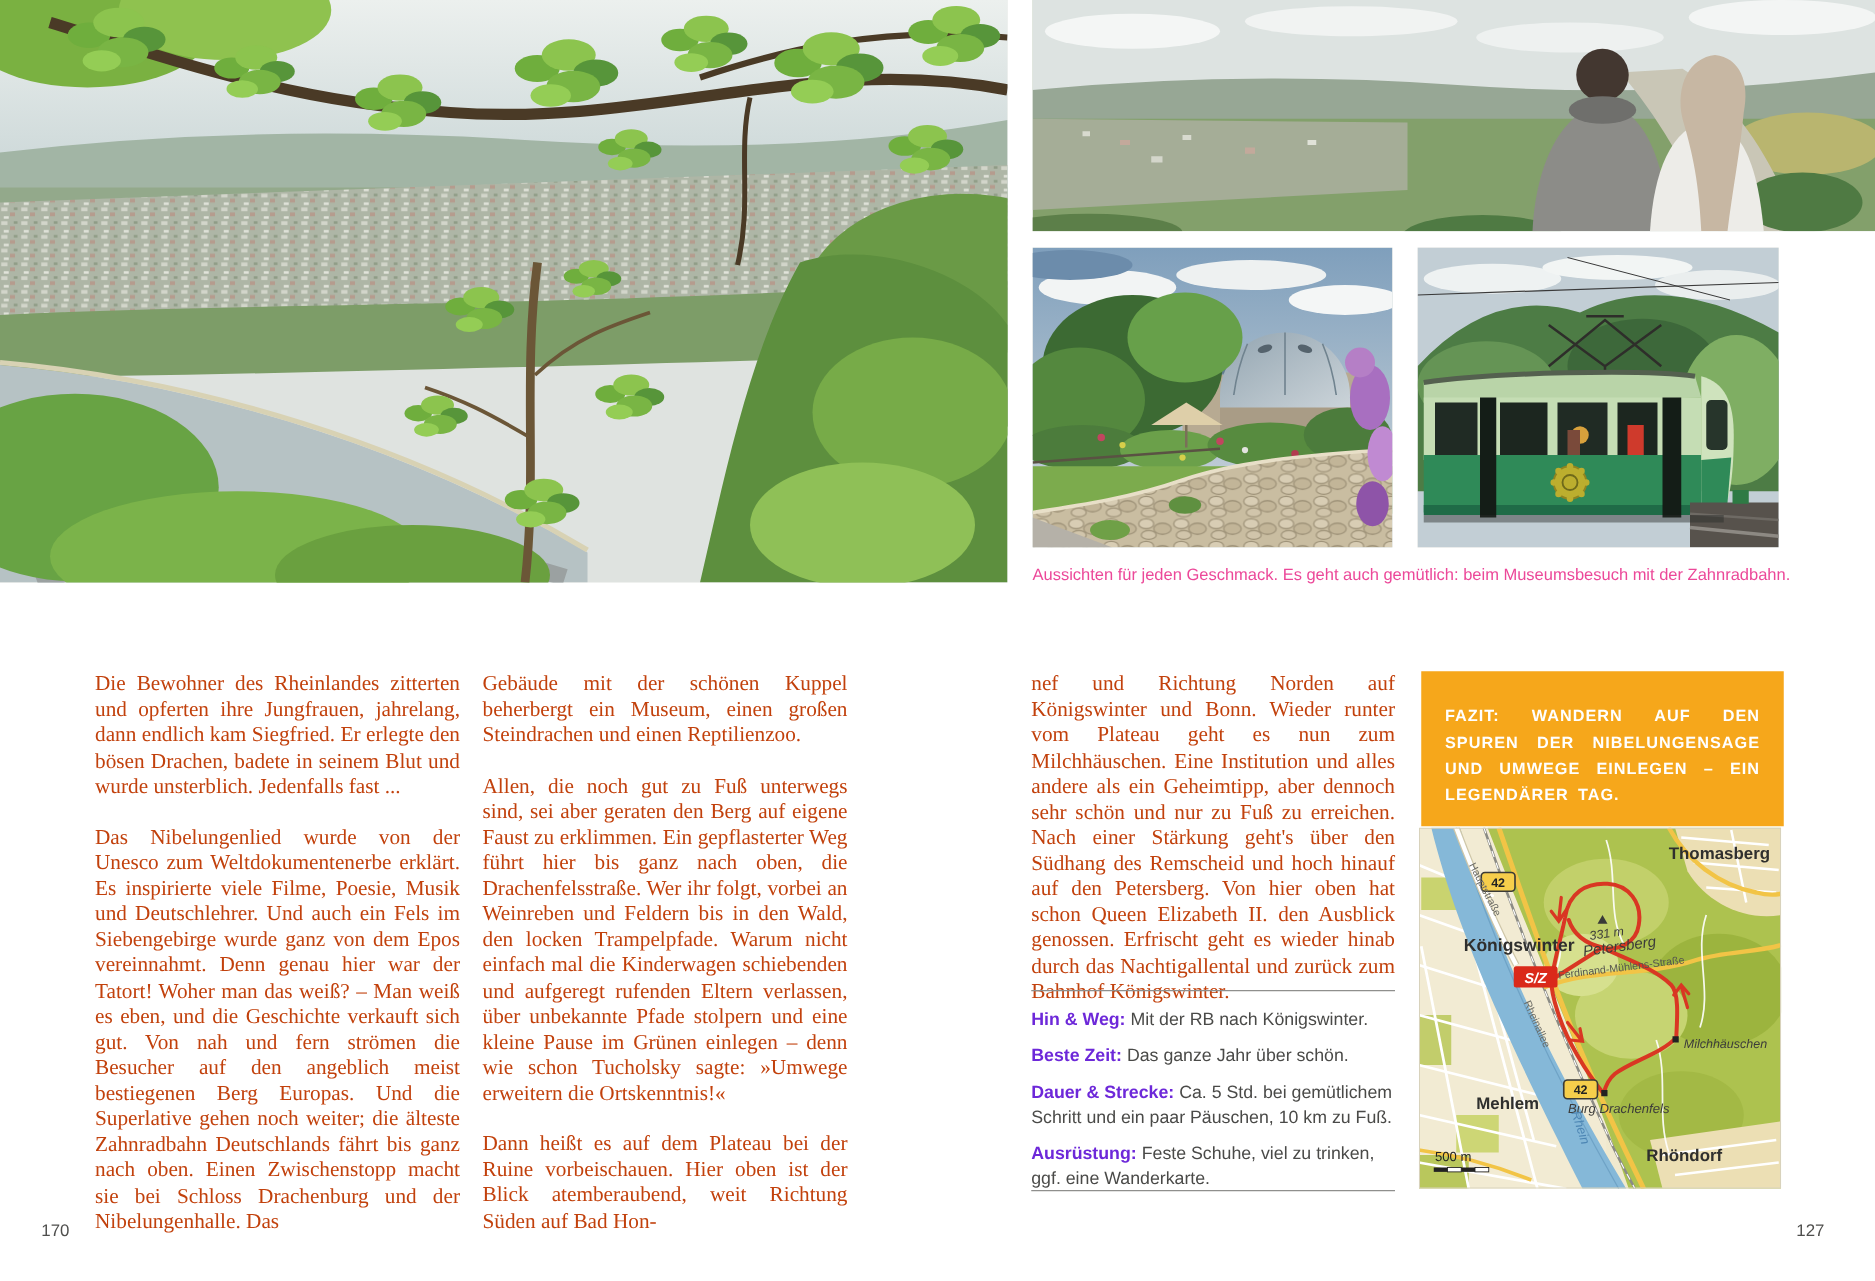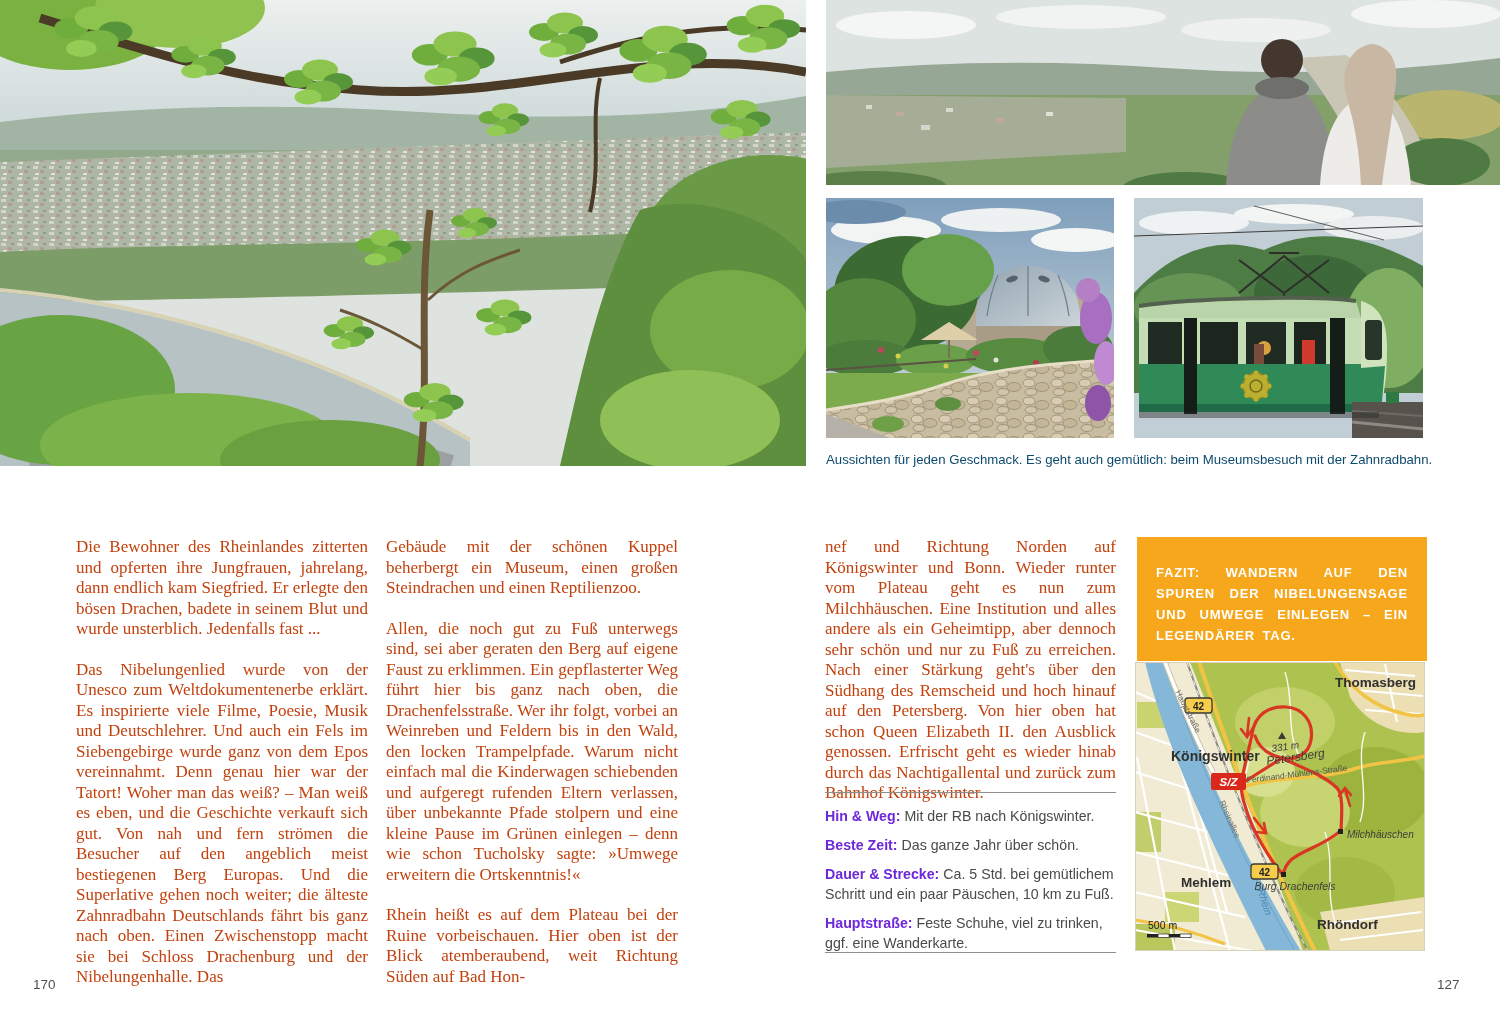--- a/index.html
+++ b/index.html
@@ -4,21 +4,21 @@
 <style>
   html,body{margin:0;padding:0;}
   body{width:1500px;height:1025px;position:relative;background:#ffffff;
        font-family:"Liberation Sans", sans-serif;color:#3d3d3b;overflow:hidden;}
   .photo{position:absolute;overflow:hidden;background:#dfe3e0;}
   .photo svg{display:block;width:100%;height:100%;}
   .col{position:absolute;width:292px;font-size:17px;line-height:20.5px;
        text-align:justify;color:#c2410c;font-family:Liberation Serif, serif;}
   .col p{margin:0 0 20px 0;}
   .caption{position:absolute;left:826px;top:452px;width:640px;font-size:13.2px;
-       color:#0c4a6e;}
+       color:#ec4899;}
   .fazit{position:absolute;left:1137px;top:537px;width:290px;height:124px;
        box-sizing:border-box;padding:25px 19px 0 19px;background:#f6a71b;
        color:#ffffff;font-weight:bold;font-size:13px;line-height:21px;
        letter-spacing:0.8px;word-spacing:3px;text-align:justify;}
   .rule{position:absolute;left:825px;width:291px;height:1px;background:#8f8f8d;}
   .info{position:absolute;left:825px;top:806px;width:291px;font-size:14.2px;
        line-height:20px;color:#4a4a48;}
   .info .entry{margin-bottom:9px;}
   .info .lbl{color:#6d28d9;font-weight:bold;margin-right:4px;}
   .pagenum{position:absolute;font-size:13.5px;color:#4f4f4d;}
@@ -238,39 +238,39 @@
 
 <div class="caption">Aussichten für jeden Geschmack. Es geht auch gemütlich: beim Museumsbesuch mit der Zahnradbahn.</div>
 
 <div class="col" style="left:76px;top:537px;">
   <p>Die Bewohner des Rheinlandes zitterten und opferten ihre Jungfrauen, jahrelang, dann endlich kam Siegfried. Er erlegte den bösen Drachen, badete in seinem Blut und wurde unsterblich. Jedenfalls fast ...</p>
   <p>Das Nibelungenlied wurde von der Unesco zum Weltdokumentenerbe erklärt. Es inspirierte viele Filme, Poesie, Musik und Deutschlehrer. Und auch ein Fels im Siebengebirge wurde ganz von dem Epos vereinnahmt. Denn genau hier war der Tatort! Woher man das weiß? – Man weiß es eben, und die Geschichte verkauft sich gut. Von nah und fern strömen die Besucher auf den angeblich meist bestiegenen Berg Europas. Und die Superlative gehen noch weiter; die älteste Zahnradbahn Deutschlands fährt bis ganz nach oben. Einen Zwischenstopp macht sie bei Schloss Drachenburg und der Nibelungenhalle. Das</p>
 </div>
 <div class="col" style="left:386px;top:537px;">
   <p>Gebäude mit der schönen Kuppel beherbergt ein Museum, einen großen Steindrachen und einen Reptilienzoo.</p>
   <p>Allen, die noch gut zu Fuß unterwegs sind, sei aber geraten den Berg auf eigene Faust zu erklimmen. Ein gepflasterter Weg führt hier bis ganz nach oben, die Drachenfelsstraße. Wer ihr folgt, vorbei an Weinreben und Feldern bis in den Wald, den locken Trampelpfade. Warum nicht einfach mal die Kinderwagen schiebenden und aufgeregt rufenden Eltern verlassen, über unbekannte Pfade stolpern und eine kleine Pause im Grünen einlegen – denn wie schon Tucholsky sagte: »Umwege erweitern die Ortskenntnis!«</p>
-  <p>Rhein heißt es auf dem Plateau bei der Ruine vorbeischauen. Hier oben ist der Blick atemberaubend, weit Richtung Süden auf Bad Hon-</p>
+  <p>Dann heißt es auf dem Plateau bei der Ruine vorbeischauen. Hier oben ist der Blick atemberaubend, weit Richtung Süden auf Bad Hon-</p>
 </div>
 <div class="col" style="left:825px;top:537px;width:291px;">
   <p>nef und Richtung Norden auf Königswinter und Bonn. Wieder runter vom Plateau geht es nun zum Milchhäuschen. Eine Institution und alles andere als ein Geheimtipp, aber dennoch sehr schön und nur zu Fuß zu erreichen. Nach einer Stärkung geht's über den Südhang des Remscheid und hoch hinauf auf den Petersberg. Von hier oben hat schon Queen Elizabeth II. den Ausblick genossen. Erfrischt geht es wieder hinab durch das Nachtigallental und zurück zum Bahnhof Königswinter.</p>
 </div>
 
 <div class="rule" style="top:792px;"></div>
 <div class="info">
   <div class="entry">
     <span class="lbl">Hin &amp; Weg:</span><span>Mit der RB nach Königswinter.</span>
   </div>
   <div class="entry">
     <span class="lbl">Beste Zeit:</span><span>Das ganze Jahr über schön.</span>
   </div>
   <div class="entry">
     <span class="lbl">Dauer &amp; Strecke:</span><span>Ca. 5 Std. bei gemütlichem Schritt und ein paar Päuschen, 10 km zu Fuß.</span>
   </div>
   <div class="entry">
-    <span class="lbl">Hauptstraße:</span><span>Feste Schuhe, viel zu trinken, ggf. eine Wanderkarte.</span>
+    <span class="lbl">Ausrüstung:</span><span>Feste Schuhe, viel zu trinken, ggf. eine Wanderkarte.</span>
   </div>
 </div>
 <div class="rule" style="top:952px;"></div>
 
 <div class="fazit">FAZIT: WANDERN AUF DEN SPUREN DER NIBELUNGENSAGE UND UMWEGE EINLEGEN – EIN LEGENDÄRER TAG.</div>
 
 <div class="map">
 <svg viewBox="0 0 290 289">
   <rect width="290" height="289" fill="#f0e9ce"></rect>
   <rect x="0" y="0" width="150" height="289" fill="#f2ebd3"></rect>

